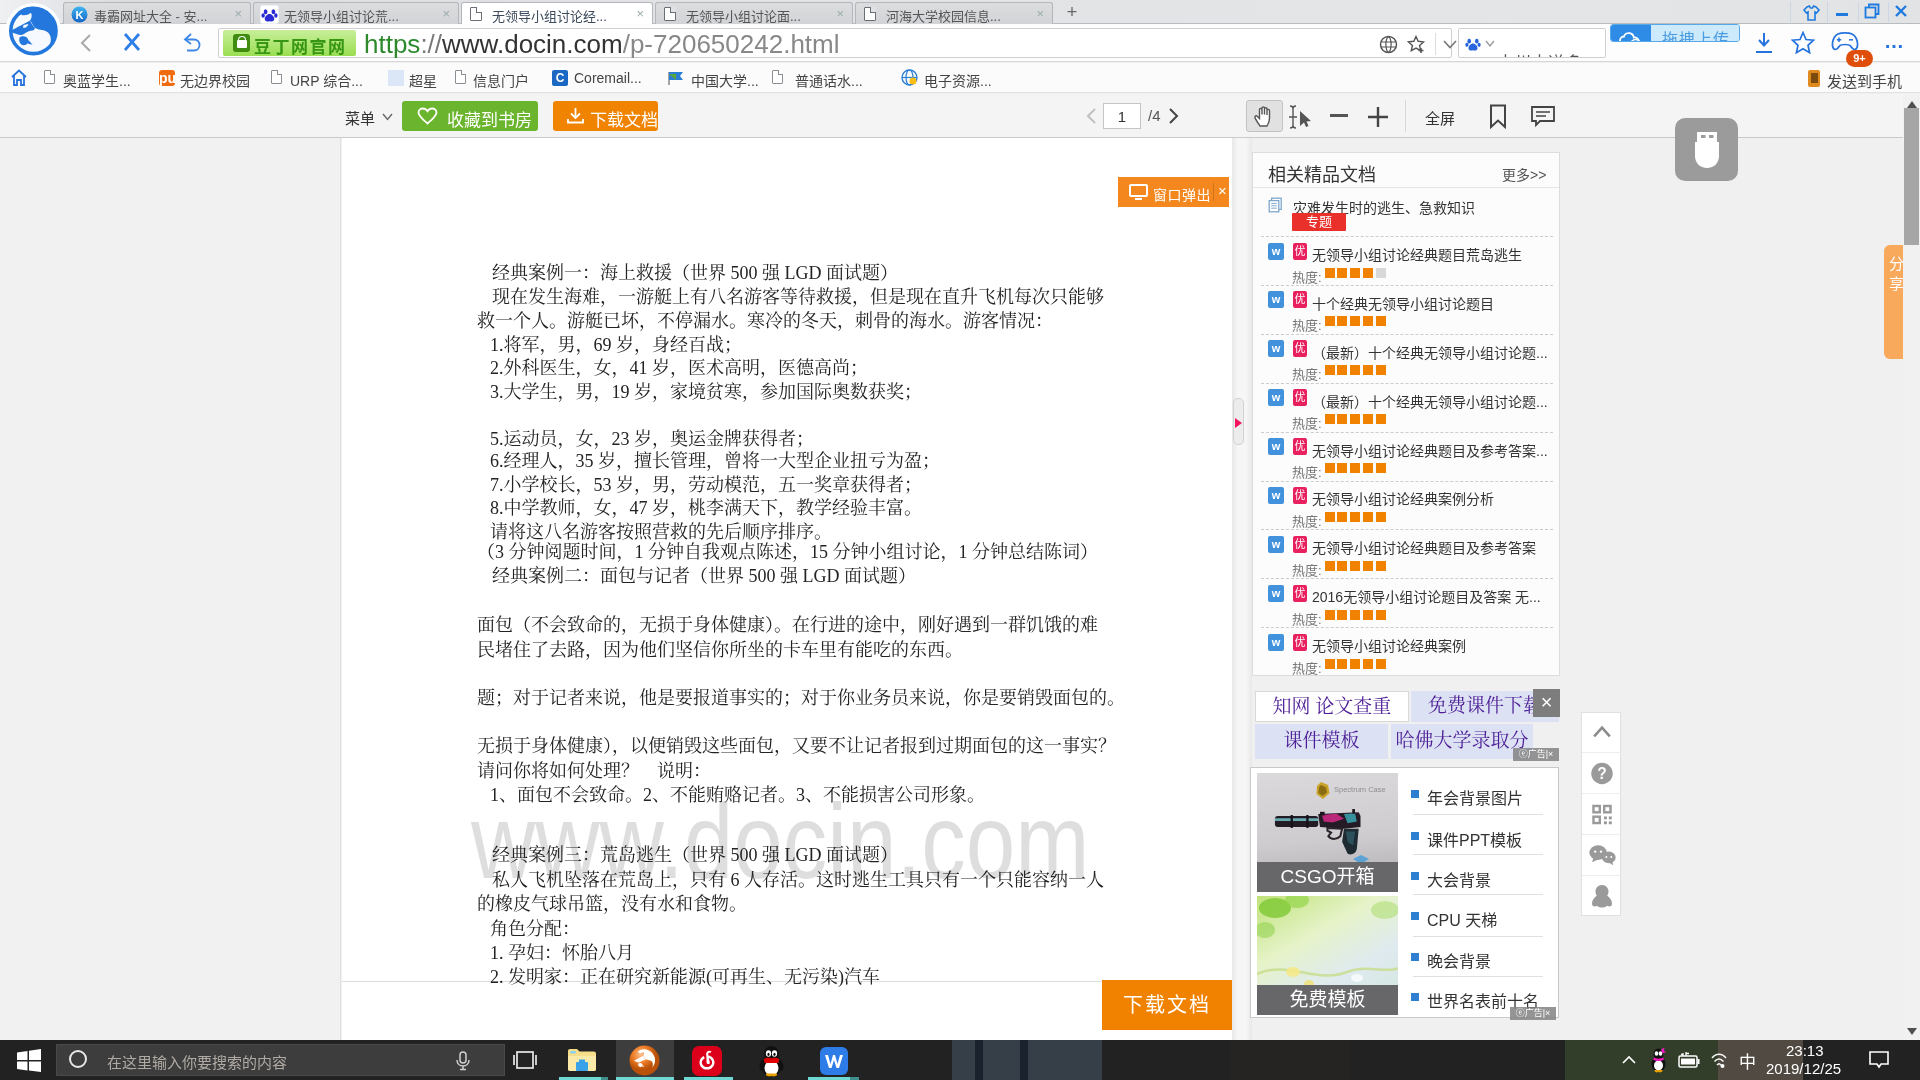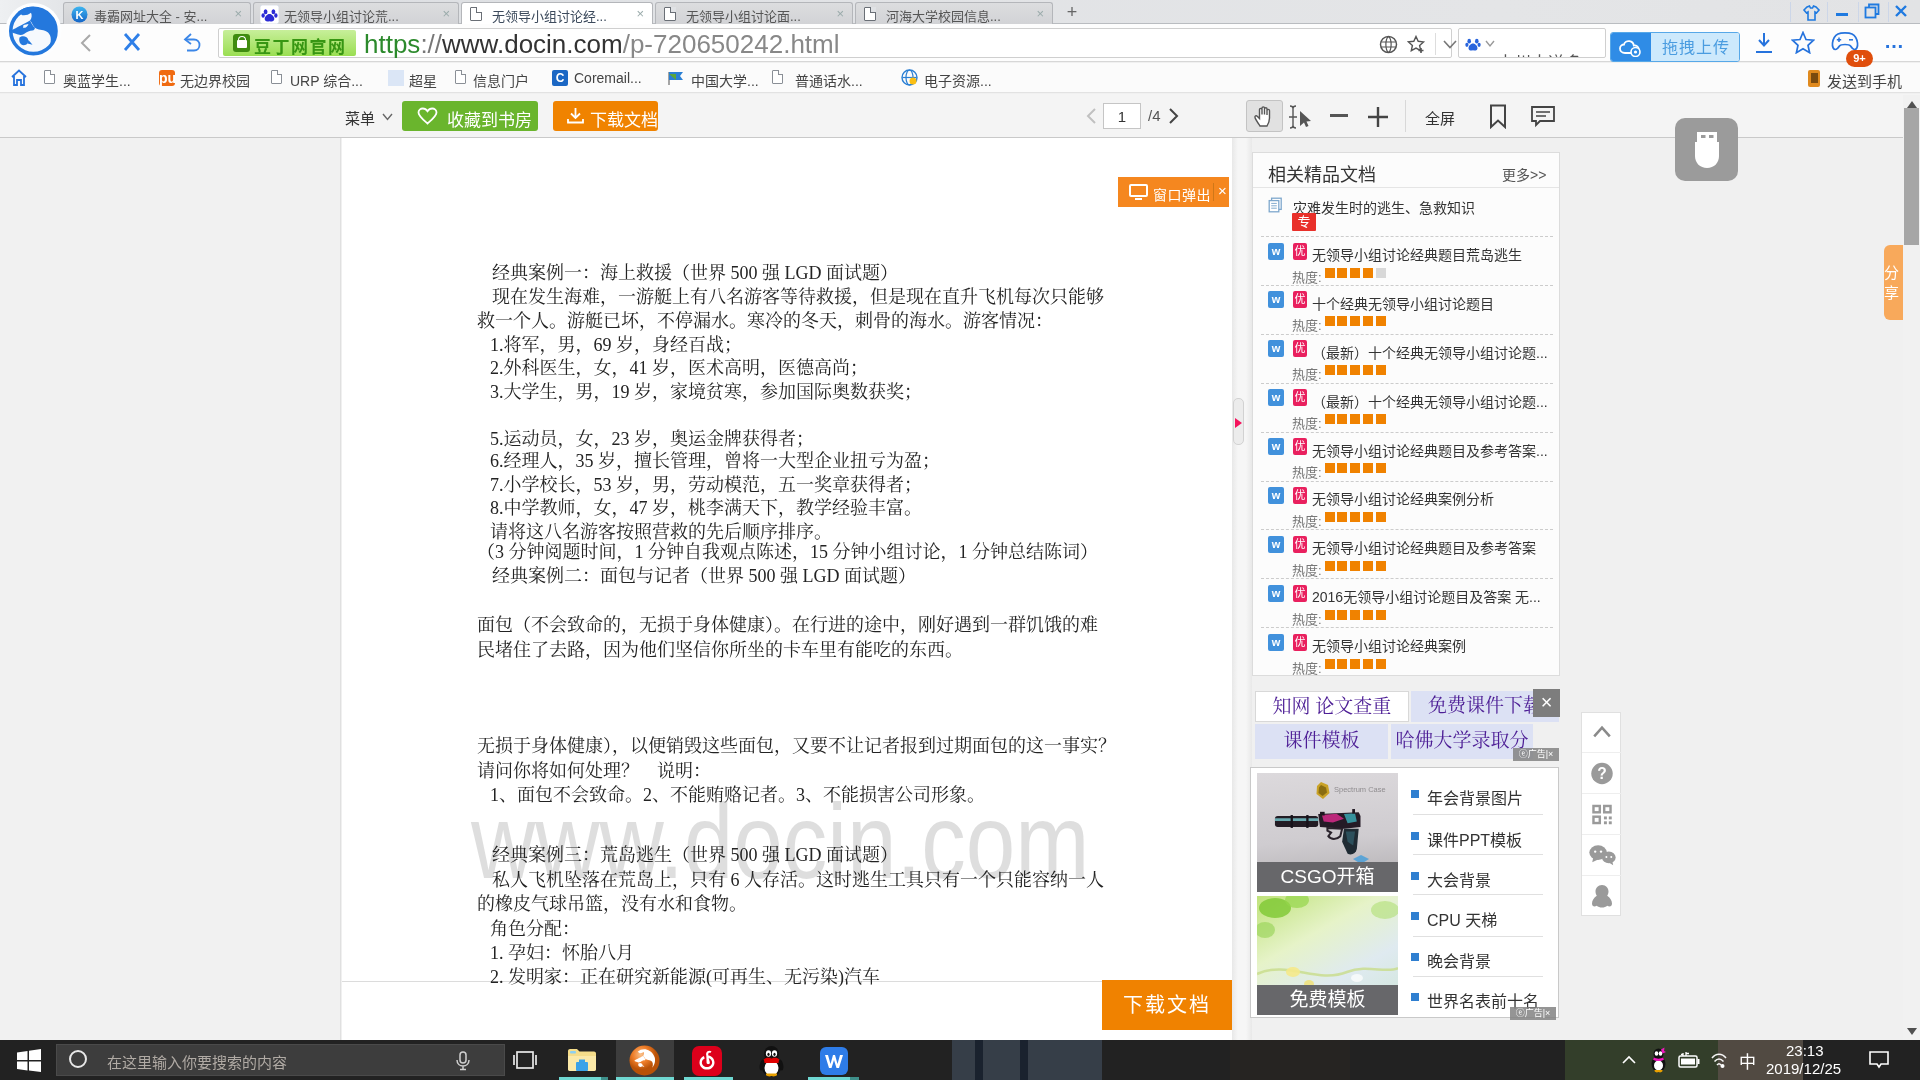--- a/index.html
+++ b/index.html
@@ -20,21 +20,21 @@
 #addr{left:0;top:24px;width:1920px;height:38px;background:#fdfdfd;border-bottom:1px solid #d7d7d7;z-index:5}
 #urlfield{position:absolute;left:218px;top:4px;width:1234px;height:30px;background:#fff;border:1px solid #cfcfcf;border-radius:2px}
 #badge{position:absolute;left:4px;top:1px;width:133px;height:26px;background:linear-gradient(#c7ef9a,#9ade52);border-radius:2px}
 #badge .lock{position:absolute;left:10px;top:4px;width:17px;height:18px;background:#3f8c10;border-radius:3px}
 #badge .lock:before{content:"";position:absolute;left:3.5px;top:6px;width:10px;height:8px;background:#fff;border-radius:1px}
 #badge .lock:after{content:"";position:absolute;left:4.5px;top:2px;width:6px;height:6px;border:1.6px solid #fff;border-bottom:none;border-radius:4px 4px 0 0}
 #badge .bt{position:absolute;left:31px;top:3px;font-size:17px;font-weight:bold;color:#379613;letter-spacing:1.5px}
 .urltxt{position:absolute;left:145px;top:0px;font-size:26px;font-family:"Liberation Sans","Noto Sans CJK SC",sans-serif}
 
 #sbox{position:absolute;left:1458px;top:4px;width:148px;height:30px;background:#fff;border:1px solid #cfcfcf;border-radius:2px;overflow:hidden}
-#dragup{position:absolute;left:1610px;top:8px;width:130px;height:30px;border:1px solid #57a8e8;border-radius:3px;overflow:hidden}
+#dragup{position:absolute;left:1610px;top:0;width:130px;height:18px;border:1px solid #57a8e8;border-radius:3px;overflow:hidden}
 #dragup .cl{position:absolute;left:0;top:0;width:40px;height:30px;background:#2f8ce6}
 #dragup .tt{position:absolute;left:40px;top:0;width:90px;height:30px;background:#cde9fc;color:#4a9ce0;font-size:16px;text-align:center;line-height:29px;letter-spacing:1px}
 
 #bkbar{left:0;top:63px;width:1920px;height:30px;background:#fbfbfb;border-bottom:1px solid #e2e2e2}
 .bk{position:absolute;top:7px;font-size:14px;color:#444;white-space:nowrap}
 .bkpg{position:absolute;top:7px;width:11px;height:14px;background:#fff;border:1.5px solid #8a8f96;border-radius:1px}
 .bkpg:before{content:"";position:absolute;right:-1px;top:-1px;width:4px;height:4px;background:#fbfbfb;border-left:1.5px solid #8a8f96;border-bottom:1.5px solid #8a8f96}
 
 #dtb{left:0;top:94px;width:1920px;height:44px;background:#f4f4f4;border-bottom:1px solid #c9c9c9}
 .gbtn{position:absolute;left:402px;top:7px;width:136px;height:30px;background:#6ab52d;border-radius:3px;color:#fff;font-size:17px}
@@ -68,21 +68,21 @@
 .adimg{position:absolute;left:6px;width:141px;height:119px;overflow:hidden}
 .adcap{position:absolute;left:0;bottom:0;width:100%;height:30px;background:#67676a;color:#fff;font-size:19px;text-align:center;line-height:30px}
 .adli{position:absolute;left:176px;font-size:16px;color:#333;white-space:nowrap}
 .adli:before{content:"";position:absolute;left:-16px;top:5px;width:8px;height:8px;background:#2f7fd0}
 .adsep{position:absolute;left:162px;width:130px;border-top:1px solid #e0e0e0}
 .adtag{position:absolute;width:46px;height:13px;background:rgba(130,130,130,.85);color:#fff;font-size:9px;line-height:13px;text-align:center}
 
 #ftools{position:absolute;left:1581px;top:574px;width:40px;height:204px;background:#fff;border:1px solid #e0e0e0}
 .ft{position:absolute;left:0;width:40px;height:40px;border-bottom:1px solid #eee;color:#999}
 
-#share{position:absolute;left:1884px;top:107px;width:20px;height:75px;background:#f8a95b;border-radius:6px 0 0 6px;color:#fff;font-size:15px;text-align:left;padding-top:18px;line-height:20px}
+#share{position:absolute;left:1884px;top:107px;width:20px;height:114px;background:#f8a95b;border-radius:6px 0 0 6px;color:#fff;font-size:15px;text-align:right;padding-top:9px;line-height:20px}
 
 #usb{position:absolute;left:1675px;top:-20px;width:63px;height:63px;background:#9b9b9b;border-radius:10px}
 
 #oscroll{position:absolute;left:1903px;top:0;width:17px;height:902px;background:#f0f0f0}
 #othumb{position:absolute;left:1px;top:-28px;width:15px;height:137px;background:#a6a6a6}
 
 #dlbig{position:absolute;left:1102px;top:842px;width:130px;height:50px;background:#f08200;color:#fff;font-size:20px;text-align:center;line-height:50px;letter-spacing:2px}
 
 #tbar{left:0;top:1040px;width:1920px;height:40px;background:#222}
 #tsearch{position:absolute;left:56px;top:4px;width:449px;height:32px;background:#3d3d3d;border:1px solid #4a4a4a}
@@ -339,20 +339,21 @@
   <div class="dl" style="left:490px;top:244px">3.大学生，男，19 岁，家境贫寒，参加国际奥数获奖；</div>
   <div class="dl" style="left:490px;top:291px">5.运动员，女，23 岁，奥运金牌获得者；</div>
   <div class="dl" style="left:490px;top:313px">6.经理人，35 岁，擅长管理，曾将一大型企业扭亏为盈；</div>
   <div class="dl" style="left:490px;top:336.5px">7.小学校长，53 岁，男，劳动模范，五一奖章获得者；</div>
   <div class="dl" style="left:490px;top:360px">8.中学教师，女，47 岁，桃李满天下，教学经验丰富。</div>
   <div class="dl" style="left:490px;top:383.5px">请将这八名游客按照营救的先后顺序排序。</div>
   <div class="dl" style="left:477px;top:403.5px">（3 分钟阅题时间，1 分钟自我观点陈述，15 分钟小组讨论，1 分钟总结陈词）</div>
   <div class="dl" style="left:492px;top:428px">经典案例二：面包与记者（世界 500 强 LGD 面试题）</div>
   <div class="dl" style="left:477px;top:477px">面包（不会致命的，无损于身体健康）。在行进的途中，刚好遇到一群饥饿的难</div>
   <div class="dl" style="left:477px;top:501.5px">民堵住了去路，因为他们坚信你所坐的卡车里有能吃的东西。</div>
+  <div class="dl" style="left:477px;top:550px">题；对于记者来说，他是要报道事实的；对于你业务员来说，你是要销毁面包的。</div>
   <div class="dl" style="left:477px;top:598px">无损于身体健康），以便销毁这些面包，又要不让记者报到过期面包的这一事实？</div>
   <div class="dl" style="left:477px;top:622.5px">请问你将如何处理？　说明：</div>
   <div class="dl" style="left:490px;top:647px">1、面包不会致命。2、不能贿赂记者。3、不能损害公司形象。</div>
   <div class="dl" style="left:492px;top:707px">经典案例三：荒岛逃生（世界 500 强 LGD 面试题）</div>
   <div class="dl" style="left:492px;top:731.5px">私人飞机坠落在荒岛上，只有 6 人存活。这时逃生工具只有一个只能容纳一人</div>
   <div class="dl" style="left:477px;top:756px">的橡皮气球吊篮，没有水和食物。</div>
   <div class="dl" style="left:490px;top:780.5px">角色分配：</div>
   <div class="dl" style="left:490px;top:804.5px">1.  孕妇：怀胎八月</div>
   <div class="dl" style="left:490px;top:829px">2.  发明家：正在研究新能源(可再生、无污染)汽车</div>
   <div id="dscroll">
@@ -374,21 +375,21 @@
     <div style="position:absolute;left:249px;top:11px;font-size:14px;color:#555">更多&gt;&gt;</div>
     <div style="position:absolute;left:0;top:34px;width:306px;border-top:1px solid #e5e5e5"></div>
     <svg style="position:absolute;left:15px;top:44px" width="16" height="16" viewBox="0 0 20 20">
           <rect x="4.5" y="1.5" width="12" height="14" fill="#fff" stroke="#7da7cc" stroke-width="1.6"></rect>
           <rect x="1.5" y="4.5" width="12" height="14" fill="#fff" stroke="#7da7cc" stroke-width="1.6"></rect>
           <g stroke="#7da7cc" stroke-width="1.2">
             <path d="M4 8 L11 8 M4 11 L11 11 M4 14 L11 14"></path>
           </g>
         </svg>
     <div class="si-t" style="top:43.5px;left:40px">灾难发生时的逃生、急救知识</div>
-    <div style="position:absolute;left:39px;top:59.5px;width:24px;height:18px;background:#e9302a;color:#fff;font-size:13px;text-align:center;line-height:18px;border-radius:1px">专题</div>
+    <div style="position:absolute;left:39px;top:59.5px;width:54px;height:18px;background:#e9302a;color:#fff;font-size:13px;text-align:center;line-height:18px;border-radius:1px">专题</div>
     <div class="dash" style="top:83px"></div>
     <div class="dash" style="top:131.9px"></div>
     <div class="dash" style="top:180.8px"></div>
     <div class="dash" style="top:229.7px"></div>
     <div class="dash" style="top:278.6px"></div>
     <div class="dash" style="top:327.5px"></div>
     <div class="dash" style="top:376.4px"></div>
     <div class="dash" style="top:425.3px"></div>
     <div class="dash" style="top:474.2px"></div>
     <div class="wico" style="top:89.5px">w</div>

